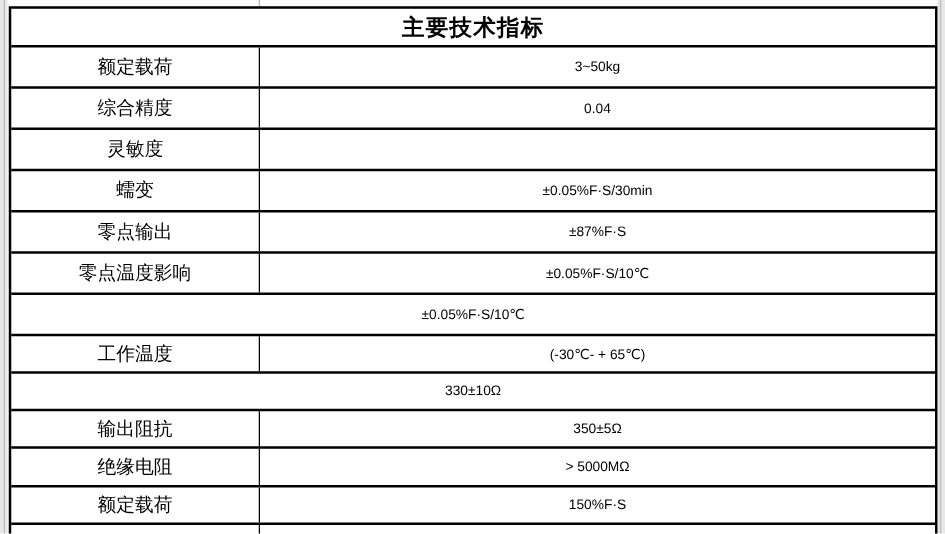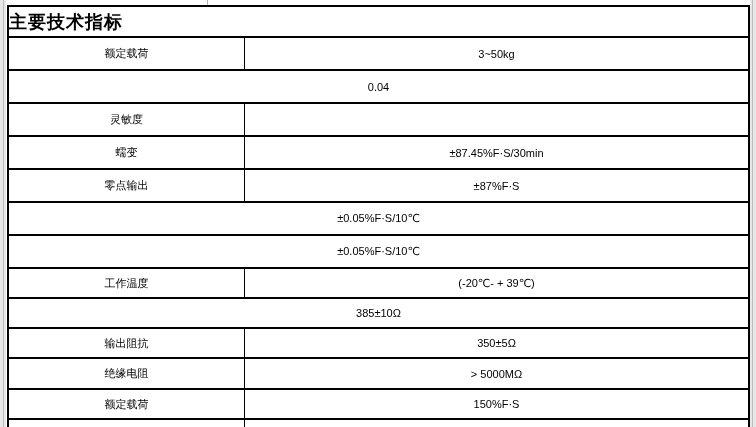--- a/index.html
+++ b/index.html
@@ -21,31 +21,31 @@
   
   .top-stub{position:absolute;left:207px;top:0;width:1px;height:5px;background:#b5b5b5;}
 
   .spec-table{
     position:absolute;left:7px;top:5px;width:743px;
     border:2px solid #000;box-sizing:border-box;
     background:#ffffff;
   }
   .header-row{
     height:29px;border-bottom:2px solid #000;
-    display:flex;align-items:center;justify-content:flex-start;
+    display:flex;align-items:center;justify-content:center;
   }
   .table-title{font-weight:bold;font-size:18px;letter-spacing:1px;}
   .row{display:flex;border-bottom:2px solid #000;height:31px;}
   .row.short{height:28px;text-align:right;}
   .row.mid{height:29px;}
   .row.partial{height:10px;border-bottom:none;}
   .cell{box-sizing:border-box;display:flex;align-items:center;justify-content:center;}
   .cell.label{
-    width:236px;border-right:1px solid #000;
-    font-size:11px;
+    width:199px;border-right:1px solid #000;
+    font-size:15px;
   }
   .cell.value{
     flex:1;
     font-size:11px;
   }
 </style>
 </head>
 <body>
 
 <div class="screen">
@@ -62,45 +62,47 @@
 
     <div class="header-row">
       <span class="table-title">主要技术指标</span>
     </div>
 
     <div class="row">
       <div class="cell label">额定载荷</div>
       <div class="cell value">3~50kg</div>
     </div>
     <div class="row">
+      <div class="cell label">综合精度</div>
       <div class="cell value">0.04</div>
     </div>
     <div class="row">
       <div class="cell label">灵敏度</div>
     </div>
     <div class="row">
       <div class="cell label">蠕变</div>
-      <div class="cell value">±87.45%F·S/30min</div>
+      <div class="cell value">±0.05%F·S/30min</div>
     </div>
     <div class="row">
       <div class="cell label">零点输出</div>
       <div class="cell value">±87%F·S</div>
     </div>
     <div class="row">
+      <div class="cell label">零点温度影响</div>
       <div class="cell value">±0.05%F·S/10℃</div>
     </div>
     <div class="row">
       <div class="cell value">±0.05%F·S/10℃</div>
     </div>
     <div class="row short">
       <div class="cell label">工作温度</div>
-      <div class="cell value">(-20℃- + 39℃)</div>
+      <div class="cell value">(-30℃- + 65℃)</div>
     </div>
     <div class="row short">
-      <div class="cell value">385±10Ω</div>
+      <div class="cell value">330±10Ω</div>
     </div>
     <div class="row short">
       <div class="cell label">输出阻抗</div>
       <div class="cell value">350±5Ω</div>
     </div>
     <div class="row mid">
       <div class="cell label">绝缘电阻</div>
       <div class="cell value">&gt; 5000MΩ</div>
     </div>
     <div class="row short">

